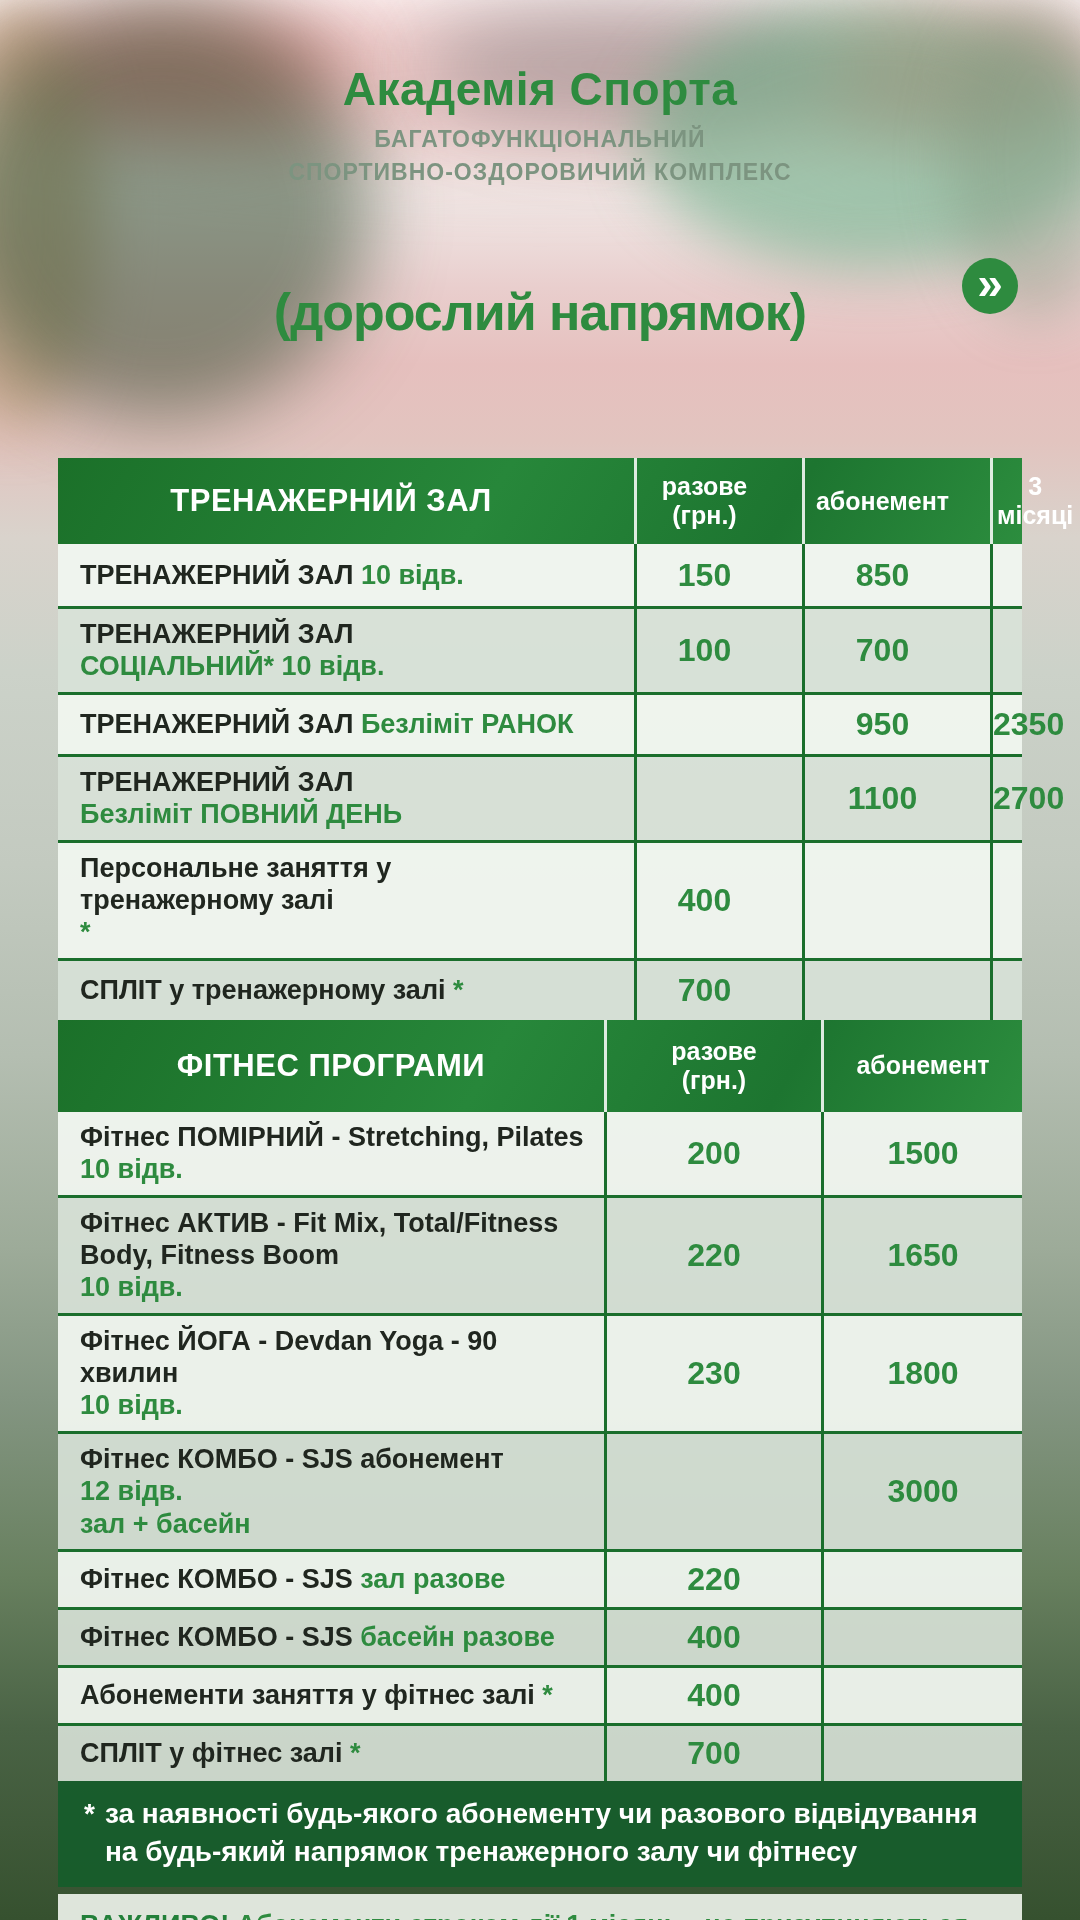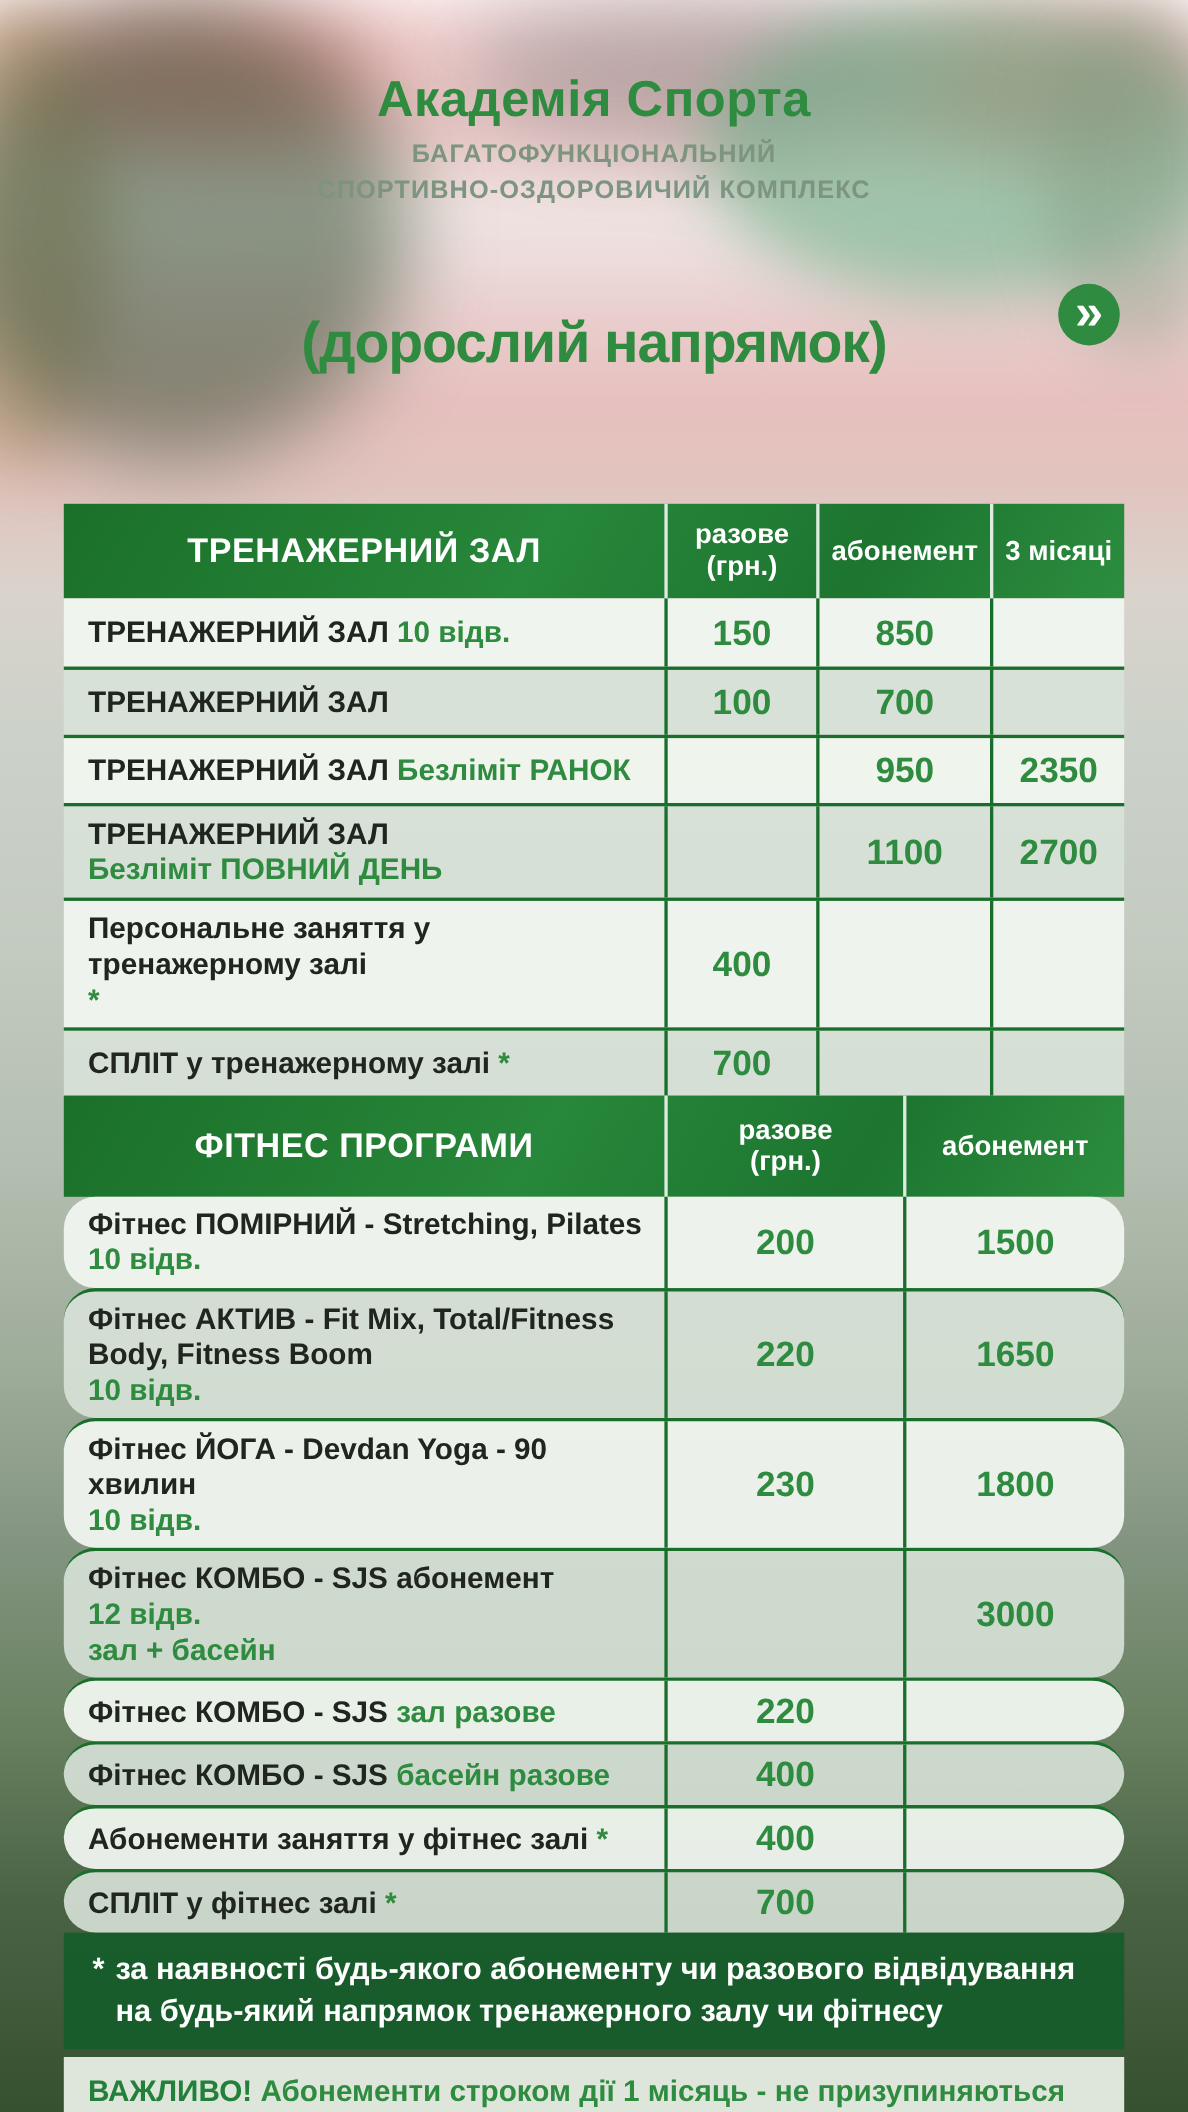--- a/index.html
+++ b/index.html
@@ -71,21 +71,21 @@
   :root {
     --line:#1a6e2c;
     --green:#2e8b3f;
     --dark:#20261f;
   }
 
   .thead {
     display:grid; color:#fff;
     background:linear-gradient(120deg,#1b7029 0%, #27873a 45%, #1d7530 75%, #2c8d3e 100%);
   }
-  .gym-grid  { grid-template-columns:546px 138px 158px 1fr; }
+  .gym-grid  { grid-template-columns:546px 138px 158px 1fr;gap:30px; }
   .fit-grid  { grid-template-columns:546px 217px 1fr; }
   .thead .hcell {
     display:flex; flex-direction:column; align-items:center; justify-content:center;
     text-align:center; font-weight:bold; padding:8px 4px;
   }
   .thead .hcell + .hcell { border-left:3px solid rgba(255,255,255,.85); }
   .thead.h1 { min-height:86px; }
   .thead.h2 { min-height:92px; }
   .hcell .main-label { font-size:31px; letter-spacing:.5px; }
   .hcell .col-label { font-size:25px; line-height:1.15; }
@@ -102,21 +102,21 @@
     align-content:center; 
   }
   .cell.label { display:flex; flex-wrap:wrap; align-items:center; }
   .cell.label .seg { white-space:pre-wrap; }
   .seg.dark  { color:var(--dark); }
   .seg.green { color:var(--green); }
   .cell.num {
     justify-content:center; font-size:32px; font-weight:bold; color:var(--green);
   }
   .gym .trow { min-height:62px; }
-  .fit .trow { min-height:58px;border-radius:29px; }
+  .fit .trow { min-height:58px; }
 
   
   .dark-note {
     margin-top:0; background:rgba(21,92,43,.93); color:#fff;
     font-size:28px; font-weight:bold; line-height:1.35;
     padding:14px 20px 16px 26px; display:flex;
   }
   .dark-note .star { margin-right:10px; }
 
   
@@ -176,20 +176,21 @@
               <span class="seg dark">ТРЕНАЖЕРНИЙ ЗАЛ </span>
               <span class="seg green">10 відв.</span>
             </div>
             <div class="cell num">150</div>
             <div class="cell num">850</div>
             <div class="cell num"></div>
           </div>
           <div class="trow gym-grid even">
             <div class="cell label">
               <span class="seg dark">ТРЕНАЖЕРНИЙ ЗАЛ </span>
+              <span class="seg green">СОЦІАЛЬНИЙ* 10 відв.</span>
             </div>
             <div class="cell num">100</div>
             <div class="cell num">700</div>
             <div class="cell num"></div>
           </div>
           <div class="trow gym-grid odd">
             <div class="cell label">
               <span class="seg dark">ТРЕНАЖЕРНИЙ ЗАЛ </span>
               <span class="seg green">Безліміт РАНОК</span>
             </div>

